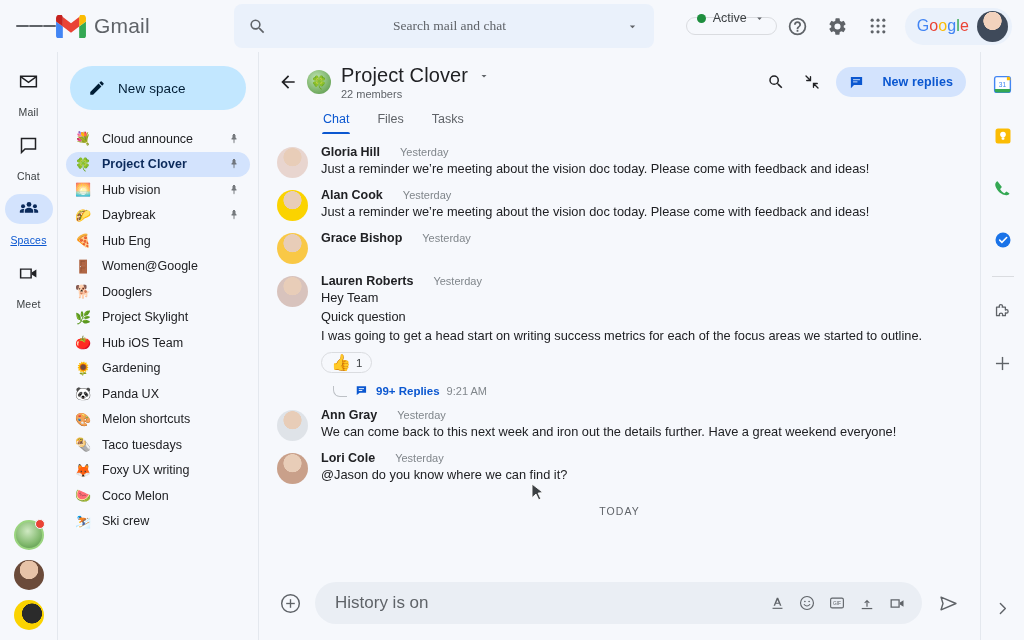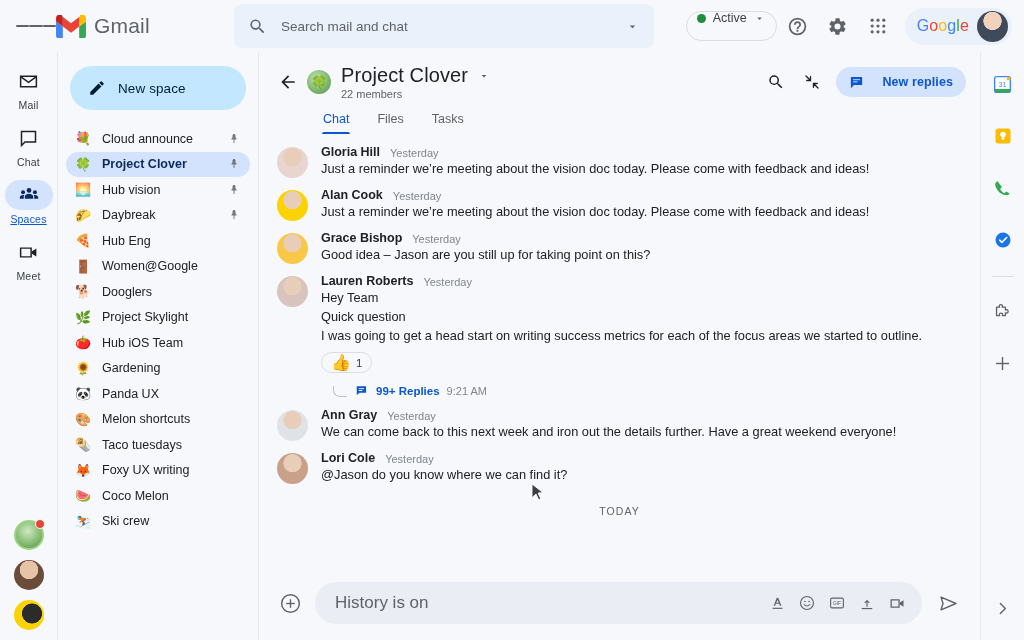--- a/index.html
+++ b/index.html
@@ -18,47 +18,47 @@
     display: flex; align-items: center; justify-content: center; cursor: pointer; }
   .hamburger span { display: block; width: 17px; height: 1.8px; background: #5f6368; margin: 2.1px 0; border-radius: 1px;}
   .brand { display: flex; align-items: center; gap: 8px; width: 172px; cursor: pointer;}
   .brand-text { font-size: 21px; color: #5f6368; letter-spacing: .2px; }
   .gmail-m { width: 30px; height: 23px; }
 
   .searchwrap { flex: 1; display: flex; align-items: center; max-width: 420px; margin-left: 6px; }
   .search { display: flex; align-items: center; height: 44px; width: 100%;
     background: #eaf1fb; border-radius: 8px; padding: 0 8px 0 14px; cursor: text; }
   .search input { border: none; background: transparent; outline: none; flex: 1;
-    font-size: 13.5px; color: #202124; font-family: Liberation Sans, sans-serif; margin-left: 14px; }
+    font-size: 13.5px; color: #202124; font-family: Liberation Serif, serif; margin-left: 14px; text-align: center; }
   .search input::placeholder { color: #5f6368; }
   .search .opts { width: 28px; height: 28px; display:flex; align-items:center; justify-content:center; cursor:pointer;}
 
   .topright { display: flex; align-items: center; gap: 2px; margin-left: auto; margin-right: 12px; }
-  .chip-active { display: flex; align-items: center; gap: 7px; height: 30px; padding: 0 11px 16px 10px;
+  .chip-active { display: flex; align-items: center; gap: 7px; height: 18px; padding: 0 11px 16px 10px;
     border: 1px solid #dadce0; border-radius: 16px; font-size: 12.5px; color: #3c4043; cursor: pointer; background:#f6f8fc;}
   .dot-green { width: 9px; height: 9px; border-radius: 50%; background: #1e8e3e; }
   .ticon { width: 38px; height: 38px; border-radius: 50%; display: flex; align-items: center;
     justify-content: center; cursor: pointer; }
   .gchip { display:flex; align-items:center; gap:8px; background:#eaf1fb; border-radius:20px;
     padding:3px 4px 3px 12px; margin-left:6px; cursor:pointer; }
   .glogo { font-size: 16px; letter-spacing: .1px; font-family:"Liberation Sans", sans-serif;}
   .avatar { border-radius: 50%; background-size: cover; background-position: center; flex: none; }
 
   
   .body { flex: 1; display: flex; min-height: 0; }
 
   
   .rail { width: 58px; background: #f6f8fc; display: flex; flex-direction: column;
     align-items: center; padding-top: 14px; border-right: 1px solid #e4e8ee; position: relative;}
   .rail-item { width: 56px; display: flex; flex-direction: column; align-items: center;
     margin-bottom: 12px; cursor: pointer; }
   .rail-ico { width: 48px; height: 30px; border-radius: 16px; display: flex;
     align-items: center; justify-content: center; }
   .rail-item.sel .rail-ico { background: #d3e3fd; }
-  .rail-lbl { font-size: 10.5px; color: #3c4043; margin-top: 3px; letter-spacing: .2px;}
+  .rail-lbl { font-size: 10.5px; color: #3c4043; margin-top: 10px; letter-spacing: .2px;}
   .rail-item.sel .rail-lbl { color: #0b57d0; font-weight: 500; text-decoration: underline;}
   .rail-bottom { position: absolute; bottom: 10px; display: flex; flex-direction: column;
     align-items: center; gap: 10px; }
   .rail-av { position: relative; cursor: pointer; }
   .rail-av .badge { position: absolute; top: -1px; right: -1px; width: 10px; height: 10px;
     border-radius: 50%; background: #ea4335; border: 1.5px solid #f6f8fc; }
 
   
   .spaces { width: 200px; background: #f6f8fc; padding-top: 8px; overflow: hidden; }
   .newspace { display: flex; align-items: center; gap: 12px; height: 44px; margin: 6px 12px 16px 12px;
@@ -99,21 +99,21 @@
     position: relative; }
   .tab.sel { color: #0b57d0; font-weight: 500; }
   .tab.sel::after { content:''; position:absolute; left:13px; right:13px; bottom:0;
     height: 2.5px; background:#0b57d0; border-radius: 2px 2px 0 0;}
 
   
   .msgs { flex: 1; overflow: hidden; padding: 6px 14px 0 14px; }
   .msg { display: flex; gap: 13px; padding: 5px 4px 5px 4px; }
   .msg-av { width: 31px; height: 31px; border-radius: 50%; flex: none; margin-top: 2px;}
   .msg-body { flex: 1; min-width: 0; }
-  .msg-meta { display: flex; align-items: flex-end; gap: 10px; }
+  .msg-meta { display: flex; align-items: center; gap: 20px; }
   .msg-name { font-size: 12.5px; font-weight: bold; color: #202124; }
   .msg-time { font-size: 11px; color: #80868b; }
   .msg-line { font-size: 12.8px; color: #202124; line-height: 19px; }
   .reaction { display: inline-flex; align-items: center; gap: 5px; border: 1px solid #dadce0;
     border-radius: 11px; height: 21px; padding: 0 9px; margin-top: 7px; cursor: pointer; background:#f6f8fc;}
   .reaction .cnt { font-size: 11.5px; color: #3c4043; }
   .thread { display: flex; align-items: center; gap: 7px; margin-top: 11px; margin-left: 12px;
     cursor: pointer; }
   .elbow { width: 14px; height: 11px; border-left: 1.4px solid #bdc1c6; border-bottom: 1.4px solid #bdc1c6;
     border-bottom-left-radius: 7px; margin-right: 1px; }
@@ -457,21 +457,20 @@
               <div class="msg-line">Just a reminder we’re meeting about the vision doc today. Please come with feedback and ideas!</div>
             </div>
           </div>
           <div class="msg">
             <div class="msg-av" style="background: radial-gradient(circle at 50% 33%, rgb(232, 205, 184) 0px, rgb(232, 205, 184) 34%, rgb(249, 200, 70) 36%, rgb(249, 200, 70) 100%);"></div>
             <div class="msg-body">
               <div class="msg-meta">
                 <span class="msg-name">Grace Bishop</span>
                 <span class="msg-time">Yesterday</span>
               </div>
-              <div class="msg-line">Good idea – Jason are you still up for taking point on this?</div>
             </div>
           </div>
           <div class="msg">
             <div class="msg-av" style="background: radial-gradient(circle at 50% 33%, rgb(232, 205, 184) 0px, rgb(232, 205, 184) 34%, rgb(216, 195, 189) 36%, rgb(216, 195, 189) 100%);"></div>
             <div class="msg-body"><div class="msg-meta">
                 <span class="msg-name">Lauren Roberts</span>
                 <span class="msg-time">Yesterday</span>
               </div><div class="msg-line">Hey Team</div><div class="msg-line">Quick question</div><div class="msg-line">I was going to get a head start on writing success metrics for each of the focus areas we started to outline.</div><div class="reaction">
                 <span>👍</span>
                 <span class="cnt">1</span>

